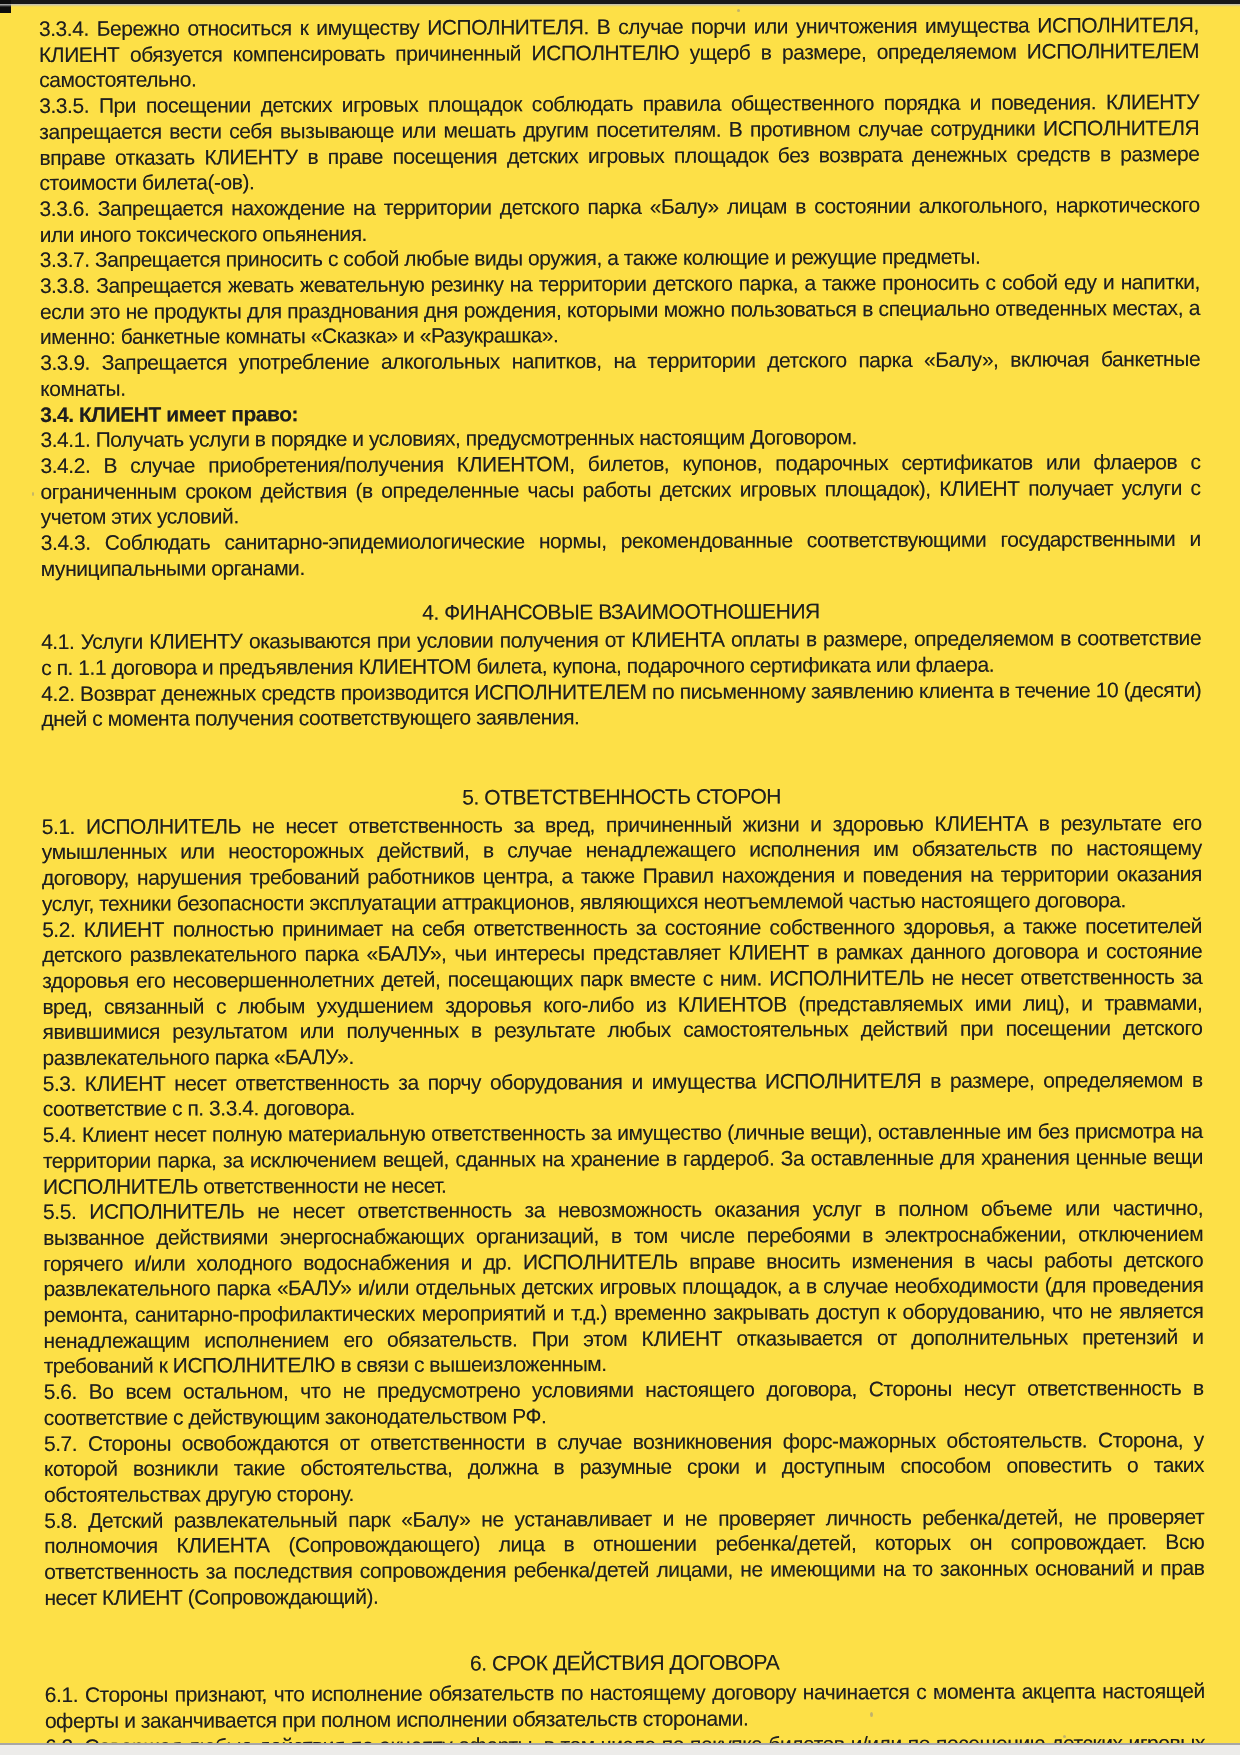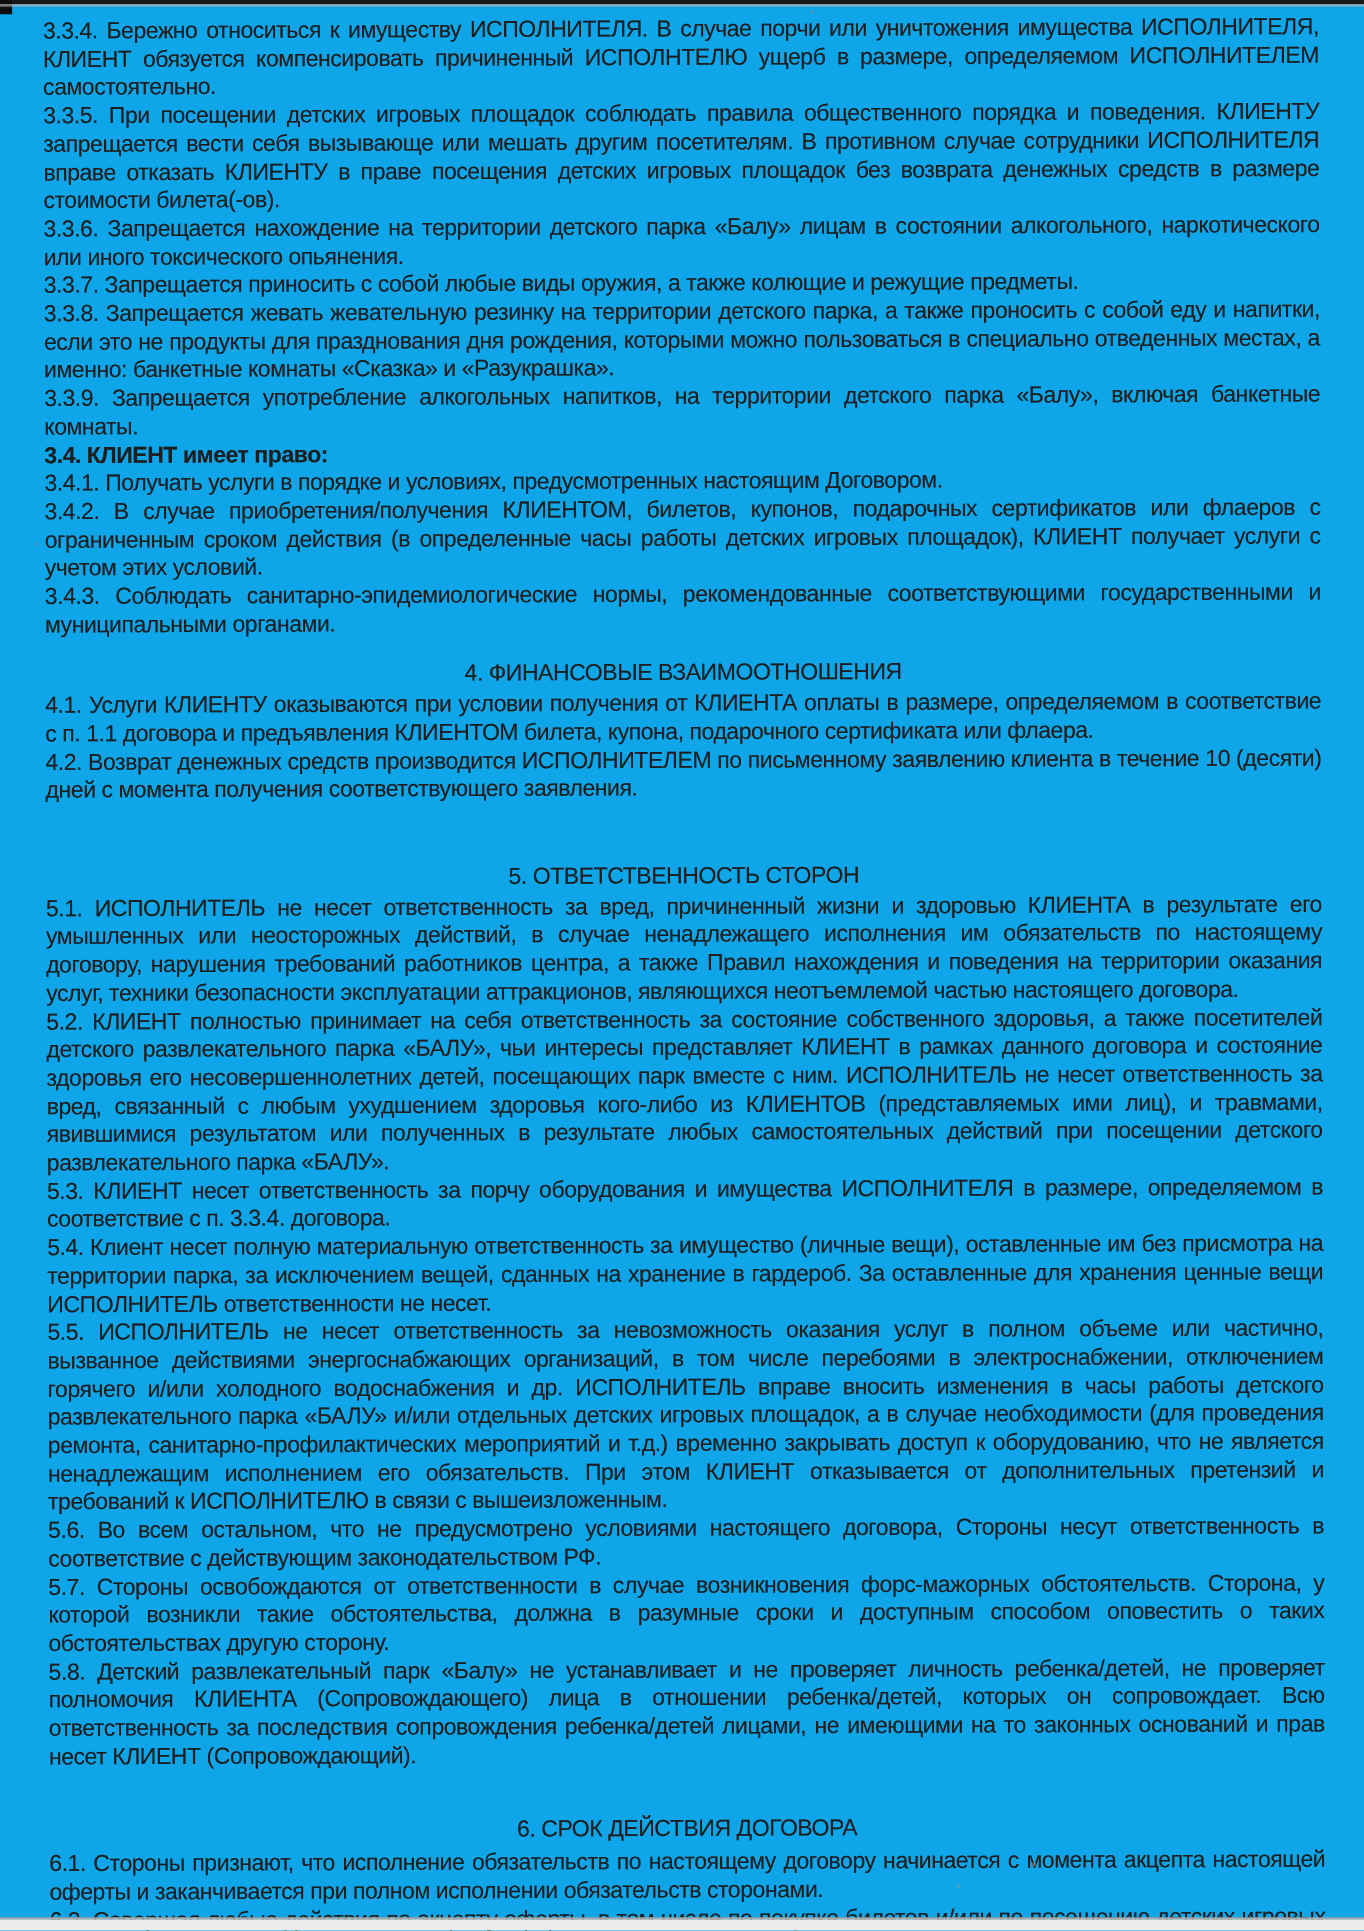--- a/index.html
+++ b/index.html
@@ -4,21 +4,21 @@
 <style>
   html, body { margin: 0; padding: 0; }
   body {
     width: 1240px; height: 1755px;
     background: #ffffff;
     font-family: "Liberation Sans", "DejaVu Sans", sans-serif;
   }
   .page {
     position: relative;
     width: 1240px; height: 1755px;
-    background: #0ea5e9;
+    background: #fde047;
     overflow: hidden;
   }
   
   .scan-edge-top {
     position: absolute; top: 0; left: 0; right: 0; height: 4px;
     background: #181818;
   }
   .scan-corner-top-left {
     position: absolute; top: 0; left: 0; width: 11px; height: 13px;
     background: #0d0d0d;

